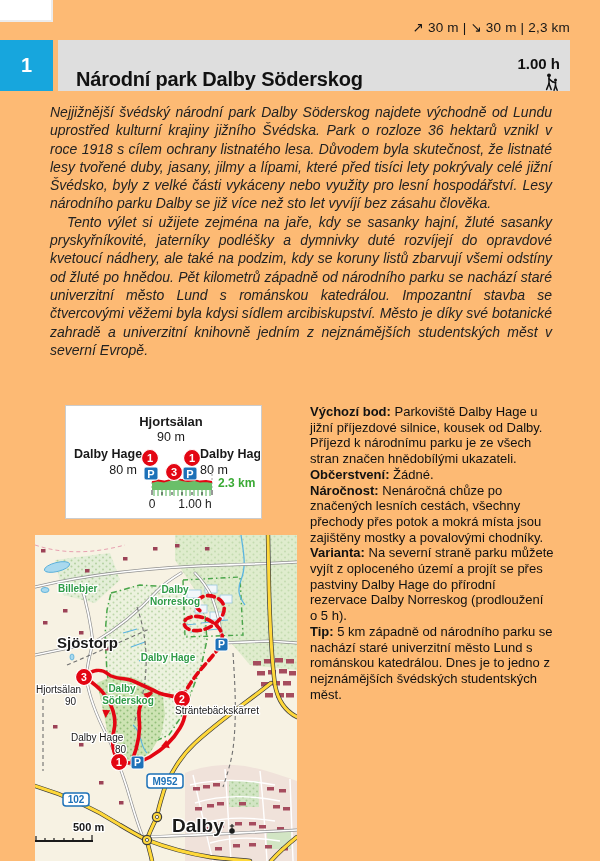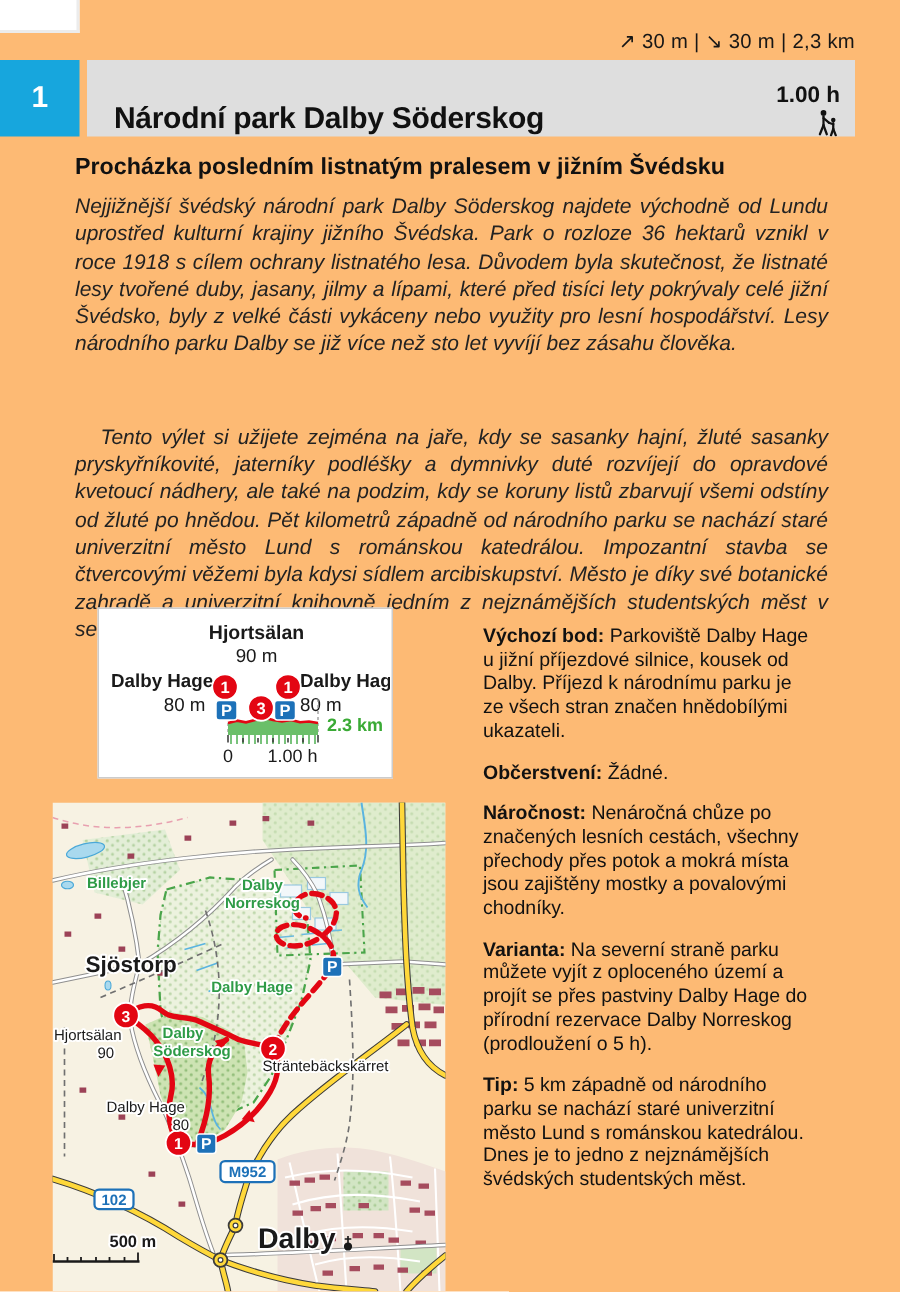--- a/index.html
+++ b/index.html
@@ -16,27 +16,27 @@
   .titlebar{position:absolute;left:58px;top:40px;width:512px;height:51px;background:#dedede;
     display:flex;align-items:flex-end;}
   .titlebar h1{margin:0 0 0 18px;font-size:20px;font-weight:bold;color:#111;letter-spacing:-.2px;}
   .tright{margin-left:auto;margin-right:10px;display:flex;flex-direction:column;align-items:flex-end;}
   .dur{font-size:15px;font-weight:bold;color:#111;line-height:17px;}
   .hiker{margin-top:1px;}
 
   .intro{position:absolute;left:50px;top:103px;width:502px;}
   .intro h2{margin:0 0 7px 0;font-size:15.5px;font-weight:bold;color:#111;}
   .intro p{margin:0;font-style:italic;font-size:14px;line-height:18.3px;text-align:justify;color:#222;}
-  .intro .indent{text-indent:17px;margin-top:44px;}
+  .intro .indent{text-indent:17px;}
 
   .profile-box{position:absolute;left:65px;top:405px;width:197px;height:114px;box-sizing:border-box;
     border:1.5px solid #cccccc;background:#fff;}
 
   .info-col{position:absolute;left:310px;top:404px;width:244px;font-size:13px;line-height:15.7px;color:#111;}
-  .info-col p{margin:12px;}
+  .info-col p{margin:0;}
   .info-col b{font-weight:bold;}
 
   .map{position:absolute;left:35px;top:535px;width:262px;height:326px;}
 
   svg text{font-family:"Liberation Sans",sans-serif;}
   .halo{paint-order:stroke;stroke:#ffffff;stroke-width:2.6px;stroke-linejoin:round;}
   .tl-green{fill:#2e9b47;font-weight:bold;}
   .tl-black{fill:#1a1a1a;}
   .tl-bold{fill:#1a1a1a;font-weight:bold;}
   .shield-text{fill:#1d71b8;font-weight:bold;}
@@ -68,21 +68,20 @@
           <path d="M11.5,13 L13.2,17.2"></path>
           <path d="M11.5,9.8 L8.6,8.8"></path>
         </g>
         <circle cx="5" cy="2.3" r="1.9" fill="#111"></circle>
         <circle cx="11.5" cy="7" r="1.5" fill="#111"></circle>
       </svg>
     </div>
   </div>
 
   <div class="intro">
-    <h2>Procházka posledním listnatým pralesem v jižním Švédsku</h2>
     <p>Nejjižnější švédský národní park Dalby Söderskog najdete východně od Lundu uprostřed kulturní krajiny jižního Švédska. Park o rozloze 36 hektarů vznikl v roce 1918 s cílem ochrany listnatého lesa. Důvodem byla skutečnost, že listnaté lesy tvořené duby, jasany, jilmy a lípami, které před tisíci lety pokrývaly celé jižní Švédsko, byly z velké části vykáceny nebo využity pro lesní hospodářství. Lesy národního parku Dalby se již více než sto let vyvíjí bez zásahu člověka.</p>
     <p class="indent">Tento výlet si užijete zejména na jaře, kdy se sasanky hajní, žluté sasanky pryskyřníkovité, jaterníky podléšky a dymnivky duté rozvíjejí do opravdové kvetoucí nádhery, ale také na podzim, kdy se koruny listů zbarvují všemi odstíny od žluté po hnědou. Pět kilometrů západně od národního parku se nachází staré univerzitní město Lund s románskou katedrálou. Impozantní stavba se čtvercovými věžemi byla kdysi sídlem arcibiskupství. Město je díky své botanické zahradě a univerzitní knihovně jedním z nejznámějších studentských měst v severní Evropě.</p>
   </div>
 
   <div class="profile-box">
     <svg width="194" height="111" viewBox="0 0 194 111">
       <text class="tl-bold" x="105" y="20" font-size="13" text-anchor="middle">Hjortsälan</text>
       <text class="tl-black" x="105" y="35" font-size="12.5" text-anchor="middle">90 m</text>
       <text class="tl-bold" x="8" y="52" font-size="12.5">Dalby Hage</text>
       <text class="tl-black" x="71" y="68" font-size="12.5" text-anchor="end">80 m</text>

